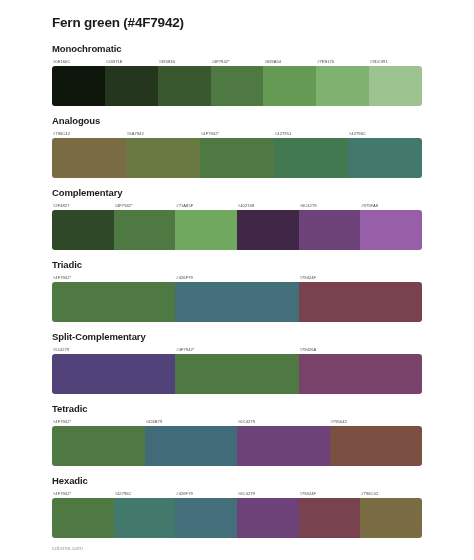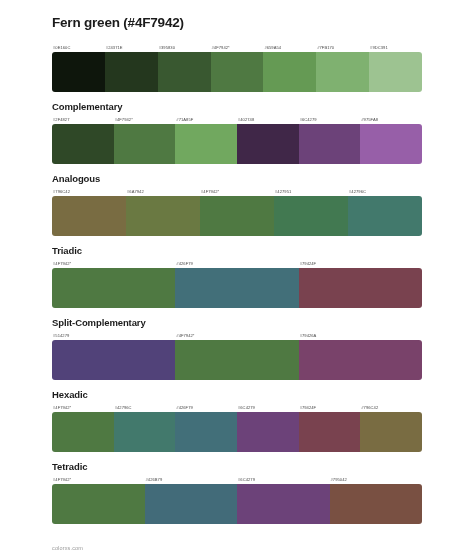--- a/index.html
+++ b/index.html
@@ -89,76 +89,77 @@
 <body>
 
 <div class="page">
 
   <div class="title-block">
     <div class="page-title">Fern green (#4F7942)</div>
   </div>
 
   <div id="sections-container">
       <div class="section">
+        <div class="section-title">Monochromatic</div>
         <div class="labels-row">
           <div class="hex-label" style="width: 14.2857%;">#0E160C</div>
           <div class="hex-label" style="width: 14.2857%;">#24371E</div>
           <div class="hex-label" style="width: 14.2857%;">#395830</div>
           <div class="hex-label" style="width: 14.2857%;">#4F7942*</div>
           <div class="hex-label" style="width: 14.2857%;">#659A54</div>
           <div class="hex-label" style="width: 14.2857%;">#7FB170</div>
           <div class="hex-label" style="width: 14.2857%;">#9DC391</div>
         </div>
         <div class="swatch-row">
           <div class="swatch" style="width: 14.2857%; background: rgb(14, 22, 12);"></div>
           <div class="swatch" style="width: 14.2857%; background: rgb(36, 55, 30);"></div>
           <div class="swatch" style="width: 14.2857%; background: rgb(57, 88, 48);"></div>
           <div class="swatch" style="width: 14.2857%; background: rgb(79, 121, 66);"></div>
           <div class="swatch" style="width: 14.2857%; background: rgb(101, 154, 84);"></div>
           <div class="swatch" style="width: 14.2857%; background: rgb(127, 177, 112);"></div>
           <div class="swatch" style="width: 14.2857%; background: rgb(157, 195, 145);"></div>
         </div>
       </div>
       <div class="section">
+        <div class="section-title">Analogous</div>
+        <div class="labels-row">
+          <div class="hex-label" style="width: 20%;">#796C42</div>
+          <div class="hex-label" style="width: 20%;">#6A7942</div>
+          <div class="hex-label" style="width: 20%;">#4F7942*</div>
+          <div class="hex-label" style="width: 20%;">#427951</div>
+          <div class="hex-label" style="width: 20%;">#42796C</div>
+        </div>
+        <div class="swatch-row">
+          <div class="swatch" style="width: 20%; background: rgb(121, 108, 66);"></div>
+          <div class="swatch" style="width: 20%; background: rgb(106, 121, 66);"></div>
+          <div class="swatch" style="width: 20%; background: rgb(79, 121, 66);"></div>
+          <div class="swatch" style="width: 20%; background: rgb(66, 121, 81);"></div>
+          <div class="swatch" style="width: 20%; background: rgb(66, 121, 108);"></div>
+        </div>
+      </div>
+      <div class="section">
         <div class="section-title">Complementary</div>
         <div class="labels-row">
           <div class="hex-label" style="width: 16.6667%;">#2F4827</div>
           <div class="hex-label" style="width: 16.6667%;">#4F7942*</div>
           <div class="hex-label" style="width: 16.6667%;">#71A85F</div>
           <div class="hex-label" style="width: 16.6667%;">#402748</div>
           <div class="hex-label" style="width: 16.6667%;">#6C4279</div>
           <div class="hex-label" style="width: 16.6667%;">#975FA8</div>
         </div>
         <div class="swatch-row">
           <div class="swatch" style="width: 16.6667%; background: rgb(47, 72, 39);"></div>
           <div class="swatch" style="width: 16.6667%; background: rgb(79, 121, 66);"></div>
           <div class="swatch" style="width: 16.6667%; background: rgb(113, 168, 95);"></div>
           <div class="swatch" style="width: 16.6667%; background: rgb(64, 39, 72);"></div>
           <div class="swatch" style="width: 16.6667%; background: rgb(108, 66, 121);"></div>
           <div class="swatch" style="width: 16.6667%; background: rgb(151, 95, 168);"></div>
         </div>
       </div>
       <div class="section">
-        <div class="section-title">Analogous</div>
-        <div class="labels-row">
-          <div class="hex-label" style="width: 20%;">#796C42</div>
-          <div class="hex-label" style="width: 20%;">#6A7942</div>
-          <div class="hex-label" style="width: 20%;">#4F7942*</div>
-          <div class="hex-label" style="width: 20%;">#427951</div>
-          <div class="hex-label" style="width: 20%;">#42796C</div>
-        </div>
-        <div class="swatch-row">
-          <div class="swatch" style="width: 20%; background: rgb(121, 108, 66);"></div>
-          <div class="swatch" style="width: 20%; background: rgb(106, 121, 66);"></div>
-          <div class="swatch" style="width: 20%; background: rgb(79, 121, 66);"></div>
-          <div class="swatch" style="width: 20%; background: rgb(66, 121, 81);"></div>
-          <div class="swatch" style="width: 20%; background: rgb(66, 121, 108);"></div>
-        </div>
-      </div>
-      <div class="section">
         <div class="section-title">Triadic</div>
         <div class="labels-row">
           <div class="hex-label" style="width: 33.3333%;">#4F7942*</div>
           <div class="hex-label" style="width: 33.3333%;">#426F79</div>
           <div class="hex-label" style="width: 33.3333%;">#79424F</div>
         </div>
         <div class="swatch-row">
           <div class="swatch" style="width: 33.3333%; background: rgb(79, 121, 66);"></div>
           <div class="swatch" style="width: 33.3333%; background: rgb(66, 111, 121);"></div>
           <div class="swatch" style="width: 33.3333%; background: rgb(121, 66, 79);"></div>
@@ -168,20 +169,35 @@
         <div class="section-title">Split-Complementary</div>
         <div class="labels-row">
           <div class="hex-label" style="width: 33.3333%;">#514279</div>
           <div class="hex-label" style="width: 33.3333%;">#4F7942*</div>
           <div class="hex-label" style="width: 33.3333%;">#79426A</div>
         </div>
         <div class="swatch-row">
           <div class="swatch" style="width: 33.3333%; background: rgb(81, 66, 121);"></div>
           <div class="swatch" style="width: 33.3333%; background: rgb(79, 121, 66);"></div>
           <div class="swatch" style="width: 33.3333%; background: rgb(121, 66, 106);"></div>
+        </div>
+      </div>
+      <div class="section">
+        <div class="section-title">Tetradic</div>
+        <div class="labels-row">
+          <div class="hex-label" style="width: 25%;">#4F7942*</div>
+          <div class="hex-label" style="width: 25%;">#426B79</div>
+          <div class="hex-label" style="width: 25%;">#6C4279</div>
+          <div class="hex-label" style="width: 25%;">#795042</div>
+        </div>
+        <div class="swatch-row">
+          <div class="swatch" style="width: 25%; background: rgb(79, 121, 66);"></div>
+          <div class="swatch" style="width: 25%; background: rgb(66, 107, 121);"></div>
+          <div class="swatch" style="width: 25%; background: rgb(108, 66, 121);"></div>
+          <div class="swatch" style="width: 25%; background: rgb(121, 80, 66);"></div>
         </div>
       </div>
       <div class="section">
         <div class="section-title">Hexadic</div>
         <div class="labels-row">
           <div class="hex-label" style="width: 16.6667%;">#4F7942*</div>
           <div class="hex-label" style="width: 16.6667%;">#42796C</div>
           <div class="hex-label" style="width: 16.6667%;">#426F79</div>
           <div class="hex-label" style="width: 16.6667%;">#6C4279</div>
           <div class="hex-label" style="width: 16.6667%;">#79424F</div>
@@ -189,32 +205,17 @@
         </div>
         <div class="swatch-row">
           <div class="swatch" style="width: 16.6667%; background: rgb(79, 121, 66);"></div>
           <div class="swatch" style="width: 16.6667%; background: rgb(66, 121, 108);"></div>
           <div class="swatch" style="width: 16.6667%; background: rgb(66, 111, 121);"></div>
           <div class="swatch" style="width: 16.6667%; background: rgb(108, 66, 121);"></div>
           <div class="swatch" style="width: 16.6667%; background: rgb(121, 66, 79);"></div>
           <div class="swatch" style="width: 16.6667%; background: rgb(121, 108, 66);"></div>
         </div>
       </div>
-      <div class="section">
-        <div class="section-title">Tetradic</div>
-        <div class="labels-row">
-          <div class="hex-label" style="width: 25%;">#4F7942*</div>
-          <div class="hex-label" style="width: 25%;">#426B79</div>
-          <div class="hex-label" style="width: 25%;">#6C4279</div>
-          <div class="hex-label" style="width: 25%;">#795042</div>
-        </div>
-        <div class="swatch-row">
-          <div class="swatch" style="width: 25%; background: rgb(79, 121, 66);"></div>
-          <div class="swatch" style="width: 25%; background: rgb(66, 107, 121);"></div>
-          <div class="swatch" style="width: 25%; background: rgb(108, 66, 121);"></div>
-          <div class="swatch" style="width: 25%; background: rgb(121, 80, 66);"></div>
-        </div>
-      </div>
     </div>
 
   <div class="footer">colorxs.com</div>
 
 </div>
 
 </body></html>

